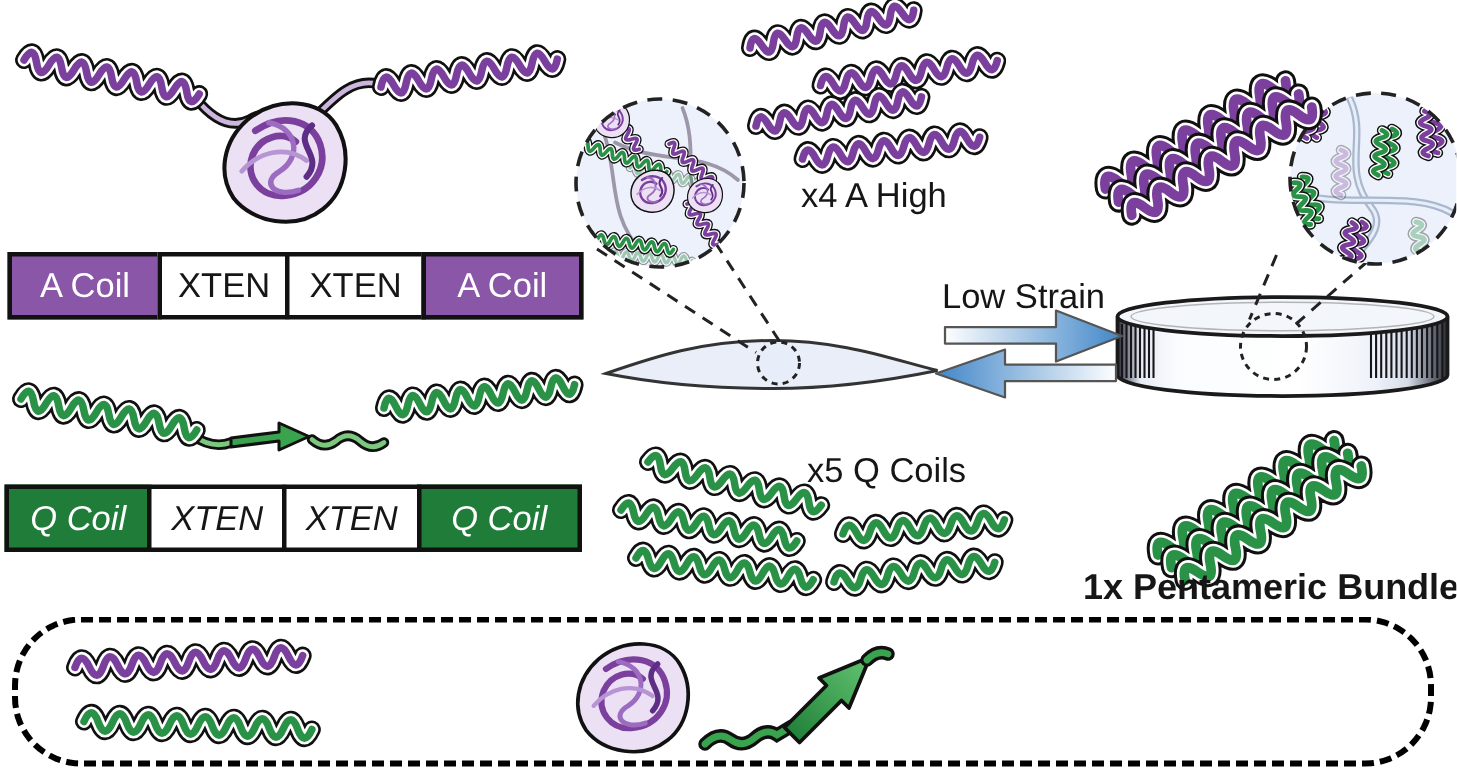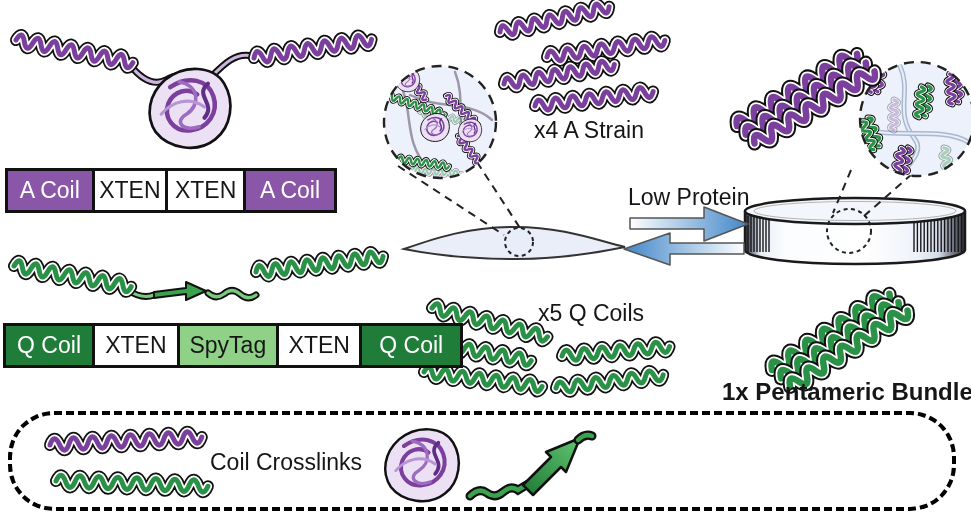--- a/index.html
+++ b/index.html
@@ -437,36 +437,34 @@
           <path d="M470 496 q 9 -9 17 -3 q 8 6 16 -1 q 8 -7 15 -2 l 10 -6" class="S1"></path>
         </g>
     <polygon class="spyhead" fill="url(#gGreen)" points="523,485 551,457 546,452 580,438 566,472 561,467 533,495"></polygon>
     <g class="strand thin">
           <path d="M578 440 q 7 -7 14 -4" class="S0"></path>
           <path d="M578 440 q 7 -7 14 -4" class="S1"></path>
         </g>
   </g>
 </svg>
 
-<div class="construct" id="bar-a" style="left:5px;top:168px;width:332px;height:45px;">
+<div class="construct" id="bar-a" style="left:5px;top:168px;width:384px;height:45px;">
   <div class="cell seg-a" style="flex:77">A Coil</div>
   <div class="cell seg-x" style="flex:65">XTEN</div>
   <div class="cell seg-x" style="flex:69">XTEN</div>
   <div class="cell seg-a" style="flex:81">A Coil</div>
 </div>
 
-<div class="construct" id="bar-q" style="left:3px;top:323px;width:460px;height:45px;">
+<div class="construct" id="bar-q" style="left:3px;top:323px;width:385px;height:45px;font-style:italic;">
   <div class="cell seg-q" style="flex:75">Q Coil</div>
   <div class="cell seg-x" style="flex:71">XTEN</div>
-  <div class="cell seg-spy" style="flex:84">SpyTag</div>
   <div class="cell seg-x" style="flex:70">XTEN</div>
   <div class="cell seg-q" style="flex:85">Q Coil</div>
 </div>
 
-<div class="lbl" style="left:534px;top:117px;font-size:23px;">x4 A Strain</div>
-<div class="lbl" style="left:628px;top:184px;font-size:23px;">Low Protein</div>
+<div class="lbl" style="left:534px;top:117px;font-size:23px;">x4 A High</div>
+<div class="lbl" style="left:628px;top:184px;font-size:23px;">Low Strain</div>
 <div class="lbl" style="left:538px;top:300px;font-size:23px;">x5 Q Coils</div>
 <div class="lbl" style="left:722px;top:378px;font-size:24px;font-weight:bold;">1x Pentameric Bundle</div>
-<div class="lbl" style="left:210px;top:449px;font-size:23px;">Coil Crosslinks</div>
 
 <div id="legend-box"></div>
 
 </div>
 
 </body></html>

